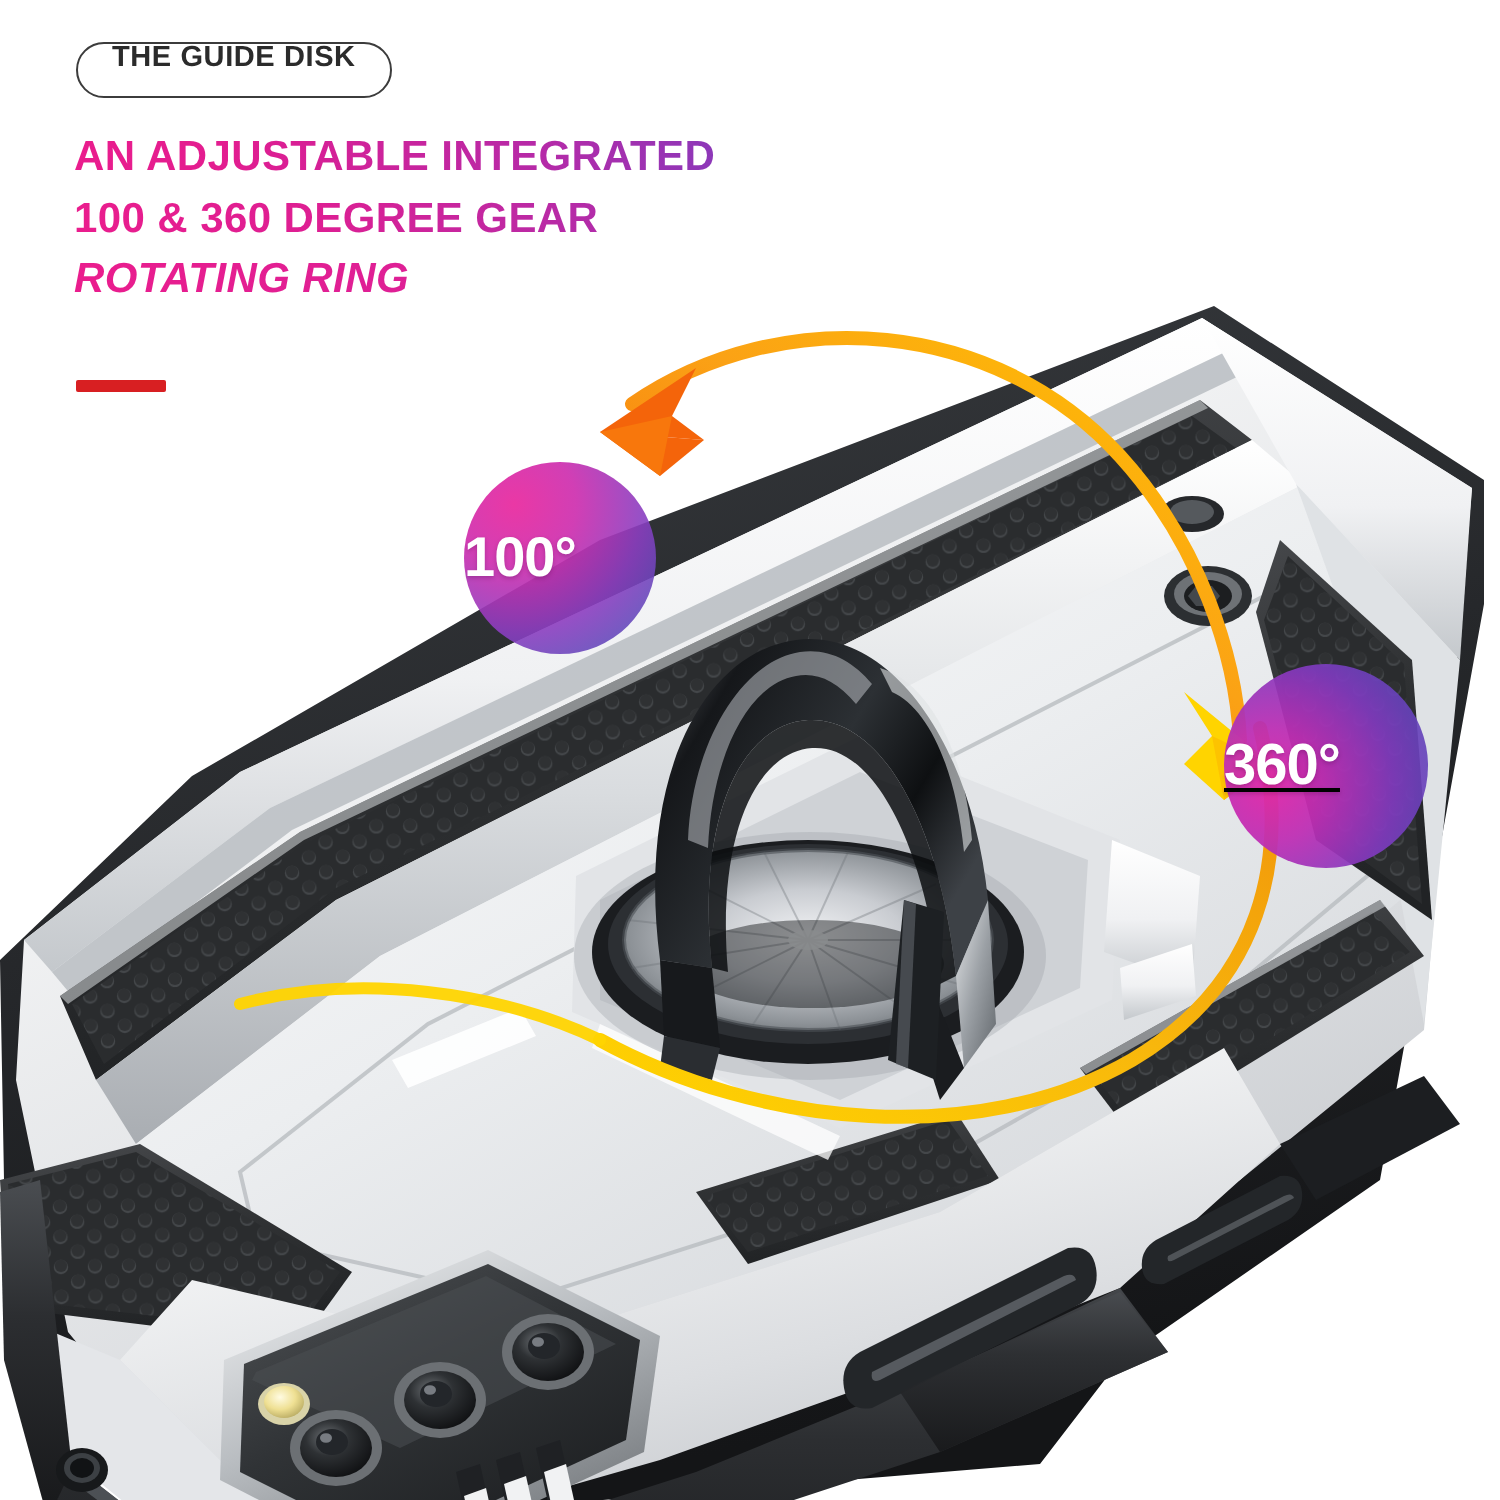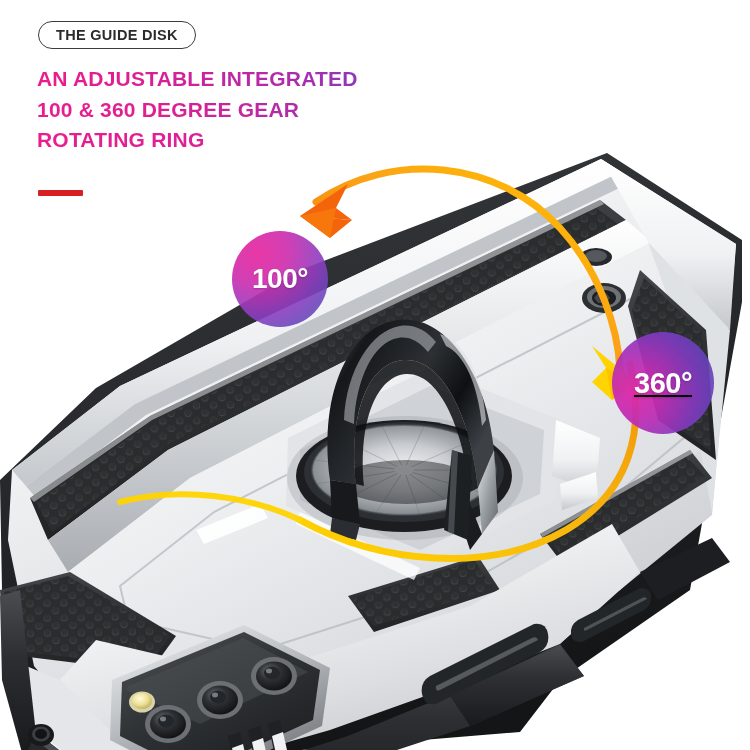--- a/index.html
+++ b/index.html
@@ -10,21 +10,21 @@
     overflow:hidden;
     position:relative;
   }
   #stage{position:absolute;inset:0;width:750px;height:750px;overflow:hidden;background:#fff;}
 
   
   .badge-pill{
     position:absolute;left:38px;top:21px;
     height:28px;padding:0 17px;
     border:1.6px solid #3c3c3c;border-radius:15px;
-    display:flex;align-items:center;justify-content:center;
+    display:flex;align-items:flex-start;justify-content:center;
     box-sizing:border-box;
   }
   .badge-pill span{
     font-size:14.5px;font-weight:bold;color:#2b2b2b;
     letter-spacing:.3px;line-height:1;white-space:nowrap;
   }
 
   .headline{
     position:absolute;left:37px;top:64px;width:560px;
     font-size:21px;font-weight:bold;line-height:30.5px;
@@ -36,32 +36,32 @@
     color:transparent;-webkit-text-fill-color:transparent;
   }
   .headline .ln2{
     background:linear-gradient(90deg,#ea1d8d 0%,#dd1f93 22%,#a92fae 52%,#6f43c2 78%,#4b4cb8 100%);
     -webkit-background-clip:text;background-clip:text;
     color:transparent;-webkit-text-fill-color:transparent;
   }
   .headline .ln3{
     background:linear-gradient(90deg,#ea1d8d 0%,#d8219a 45%,#b62ba9 100%);
     -webkit-background-clip:text;background-clip:text;
-    color:transparent;-webkit-text-fill-color:transparent;
+    color:transparent;font-style:italic;-webkit-text-fill-color:transparent;
   }
   .rule{position:absolute;left:38px;top:190px;width:45px;height:6px;background:#d81f22;border-radius:1px;}
 
   
   .scene{position:absolute;left:0;top:120px;width:750px;height:630px;}
   .scene svg{display:block;}
 
   
   .deg-badge{
     position:absolute;border-radius:50%;
-    display:flex;align-items:center;justify-content:center;
+    display:flex;align-items:center;
   }
   .deg-badge .lbl{
     color:#ffffff;font-weight:bold;line-height:1;
     letter-spacing:-.5px;
     text-shadow:0 1px 2px rgba(60,0,60,.25);
   }
   #badge100{
     left:232px;top:231px;width:96px;height:96px;
     background:radial-gradient(circle at 26% 22%, rgba(233,45,160,.95) 0%, rgba(206,48,175,.93) 30%, rgba(139,62,192,.90) 62%, rgba(62,82,182,.88) 100%);
   }

